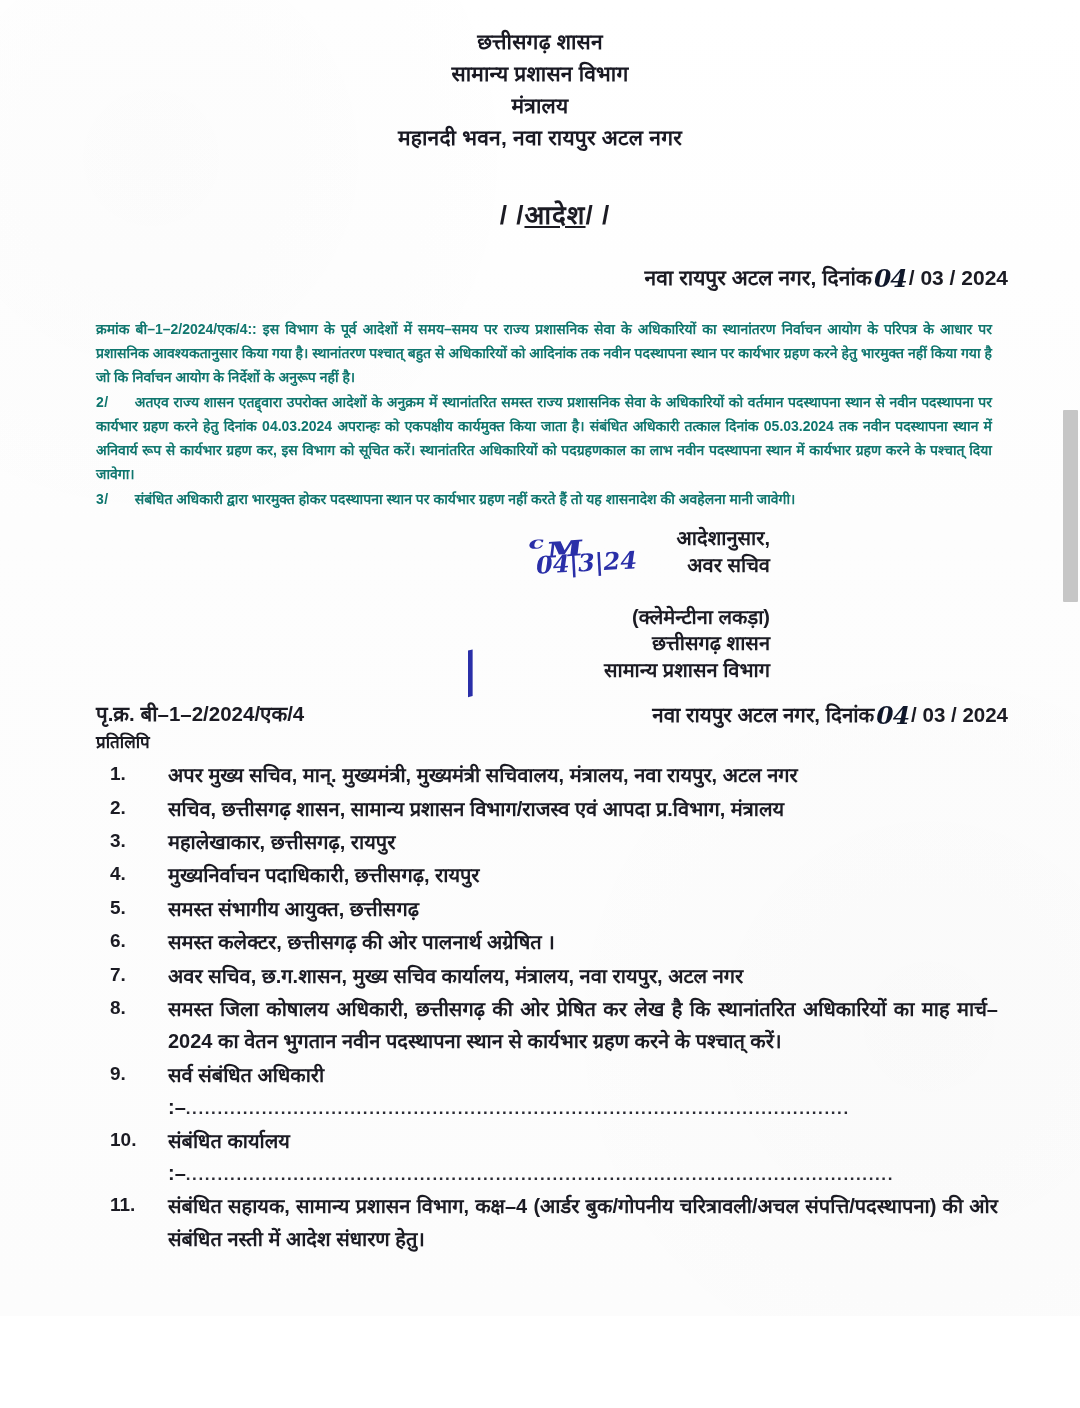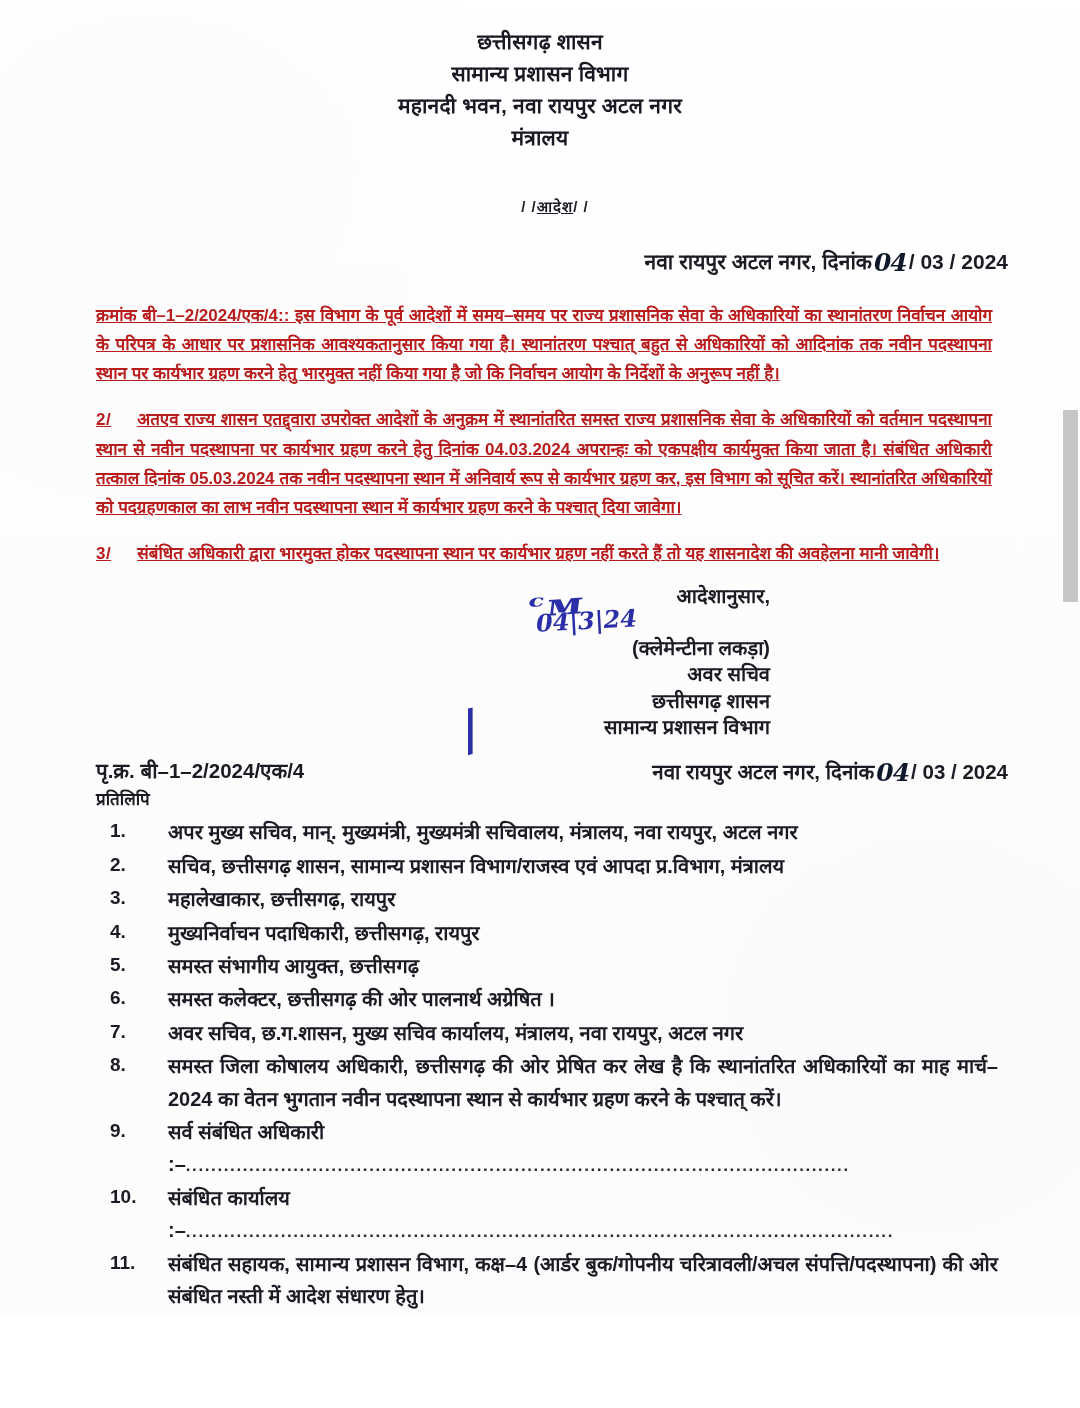--- a/index.html
+++ b/index.html
@@ -51,21 +51,21 @@
   .letterhead div {
     font-size: 21px;
     font-weight: 700;
     letter-spacing: 0.2px;
     color: #191923;
   }
 
   .order-title {
     margin-top: 42px;
     text-align: center;
-    font-size: 15px;
+    font-size: 26px;
     font-weight: 700;
     letter-spacing: 1px;
     padding-left: 30px;
   }
   .order-title .u { text-decoration: underline; }
 
   .place-date {
     margin-top: 30px;
     text-align: right;
     padding-right: 72px;
@@ -81,30 +81,29 @@
     letter-spacing: -1px;
     color: #0f172a;
     position: relative;
     top: 2px;
     padding: 0 2px;
   }
 
   
   .body-block {
     margin: 26px 88px 0 96px;
-    font-size: 17px;
+    font-size: 14px;
     line-height: 1.72;
     font-weight: 700;
     text-align: justify;
     text-justify: inter-word;
-    color: #b91c1c;
-    text-decoration: underline;
+    color: #0f766e;
   }
   .para { margin: 0; }
-  .para + .para { margin-top: 17px; }
+  .para + .para { margin-top: 1px; }
   .para-num { letter-spacing: 0.5px; }
   .gap-sm { display: inline-block; width: 26px; }
 
   
   .sig-block {
     text-align: right;
     font-size: 20px;
     font-weight: 700;
     line-height: 1.32;
     position: relative;
@@ -195,22 +194,22 @@
 
 <div class="page">
   <div class="paper-texture"></div>
   <div class="scroll-thumb"></div>
 
   <div class="content">
 
     <div class="letterhead">
       <div>छत्तीसगढ़ शासन</div>
       <div>सामान्य प्रशासन विभाग</div>
+      <div>मंत्रालय</div>
       <div>महानदी भवन, नवा रायपुर अटल नगर</div>
-      <div>मंत्रालय</div>
     </div>
 
     <div class="order-title">
       <span>/ /</span><span class="u">आदेश</span><span>/ /</span>
     </div>
 
     <div class="place-date">
       <span>नवा रायपुर अटल नगर, दिनांक</span><span class="hand">04</span><span>/ 03 / 2024</span>
     </div>
 
@@ -224,22 +223,22 @@
       <p class="para">
         <span class="para-num">3/</span><span class="gap-sm"></span><span>संबंधित अधिकारी द्वारा भारमुक्त होकर पदस्थापना स्थान पर कार्यभार ग्रहण नहीं करते हैं तो यह शासनादेश की अवहेलना मानी जावेगी।</span>
       </p>
     </div>
 
     <div class="sig-block sig-top">
       <div class="sig-line">आदेशानुसार,</div>
       <div class="sig-ink ink-swirl-1">ᶜᴍ</div>
       <div class="sig-ink ink-date-1">04|3|24</div>
       <div class="sig-ink ink-stroke-1">∕</div>
+      <div class="sig-line">अवर सचिव</div>
       <div class="sig-line" style="margin-top:26px">(क्लेमेन्टीना लकड़ा)</div>
-      <div class="sig-line">अवर सचिव</div>
       <div class="sig-line">छत्तीसगढ़ शासन</div>
       <div class="sig-line">सामान्य प्रशासन विभाग</div>
     </div>
 
     <div class="endorse-row">
       <div class="endorse-left">पृ.क्र. बी–1–2/2024/एक/4</div>
       <div class="endorse-right">
         <span>नवा रायपुर अटल नगर, दिनांक</span><span class="hand">04</span><span>/ 03 / 2024</span>
       </div>
     </div>

